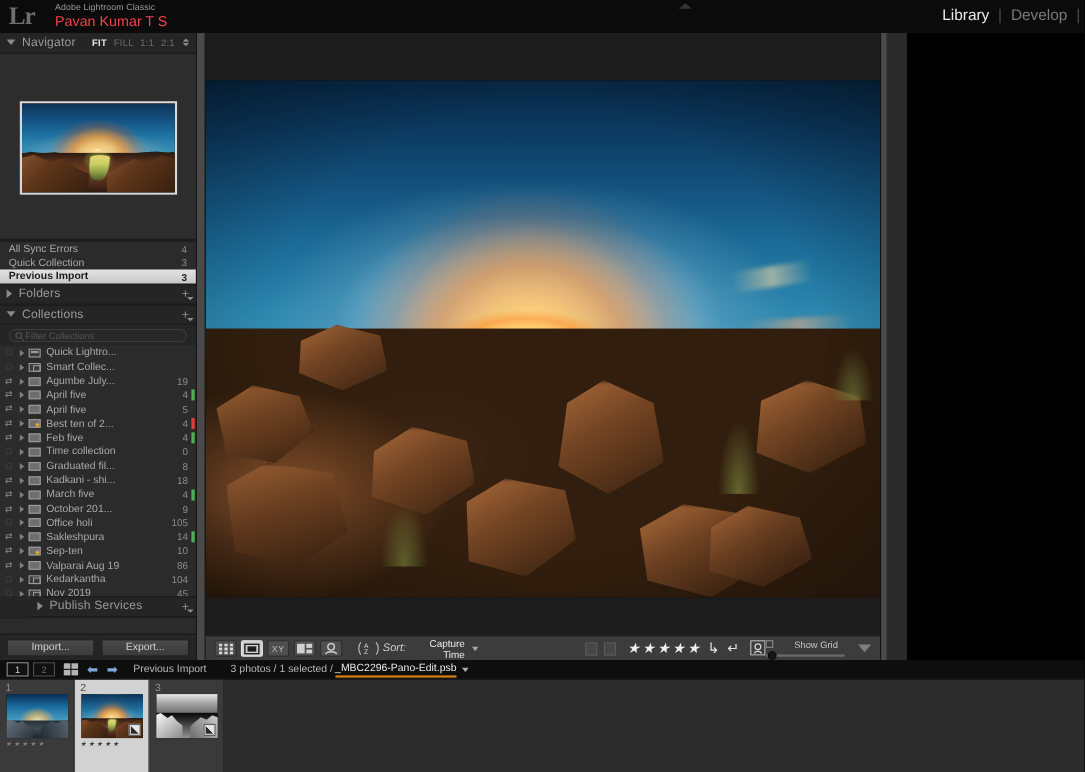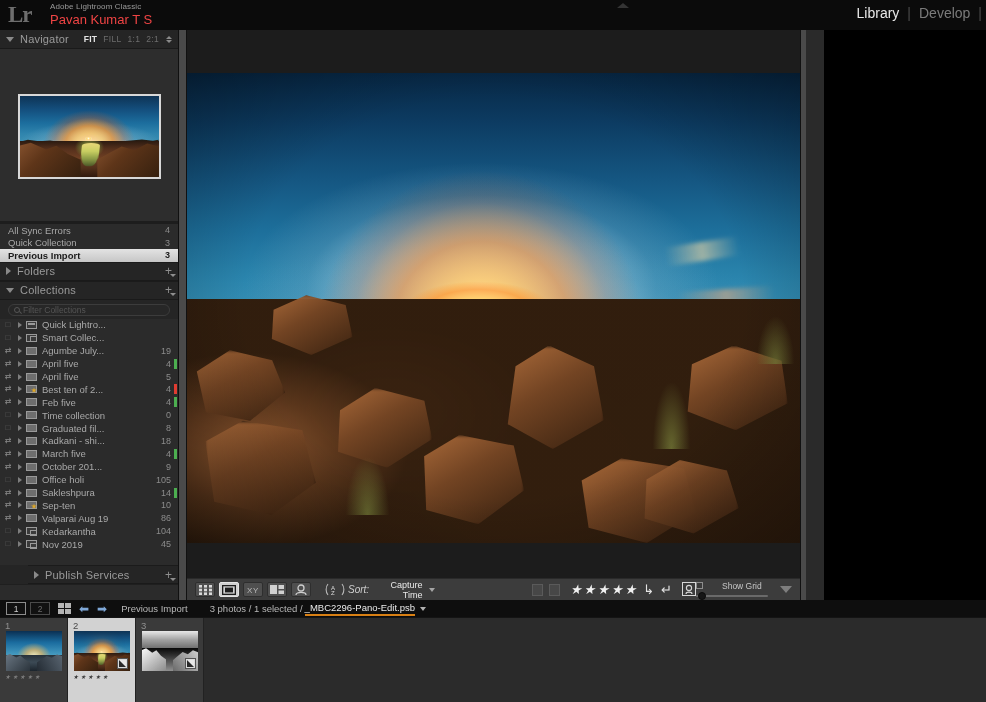--- a/index.html
+++ b/index.html
@@ -689,20 +689,24 @@
         </div>
       </div>
 
     <div class="panel-head pubbar">
       <span class="tri right"></span>
       <span class="ttl">Publish Services</span>
       <span class="plusicon">+</span>
     </div>
     <div class="pubstub"></div>
 
+    <div class="leftbtns">
+      <div class="btn">Import...</div>
+      <div class="btn">Export...</div>
+    </div>
   </div>
 
   <div class="divider"></div>
 
   <div class="center">
     <div class="loupe">
       <div class="bigimg">
         <div class="sky2"></div>
         <div class="cloudwisp"></div>
         <div class="cloudwisp2"></div>

